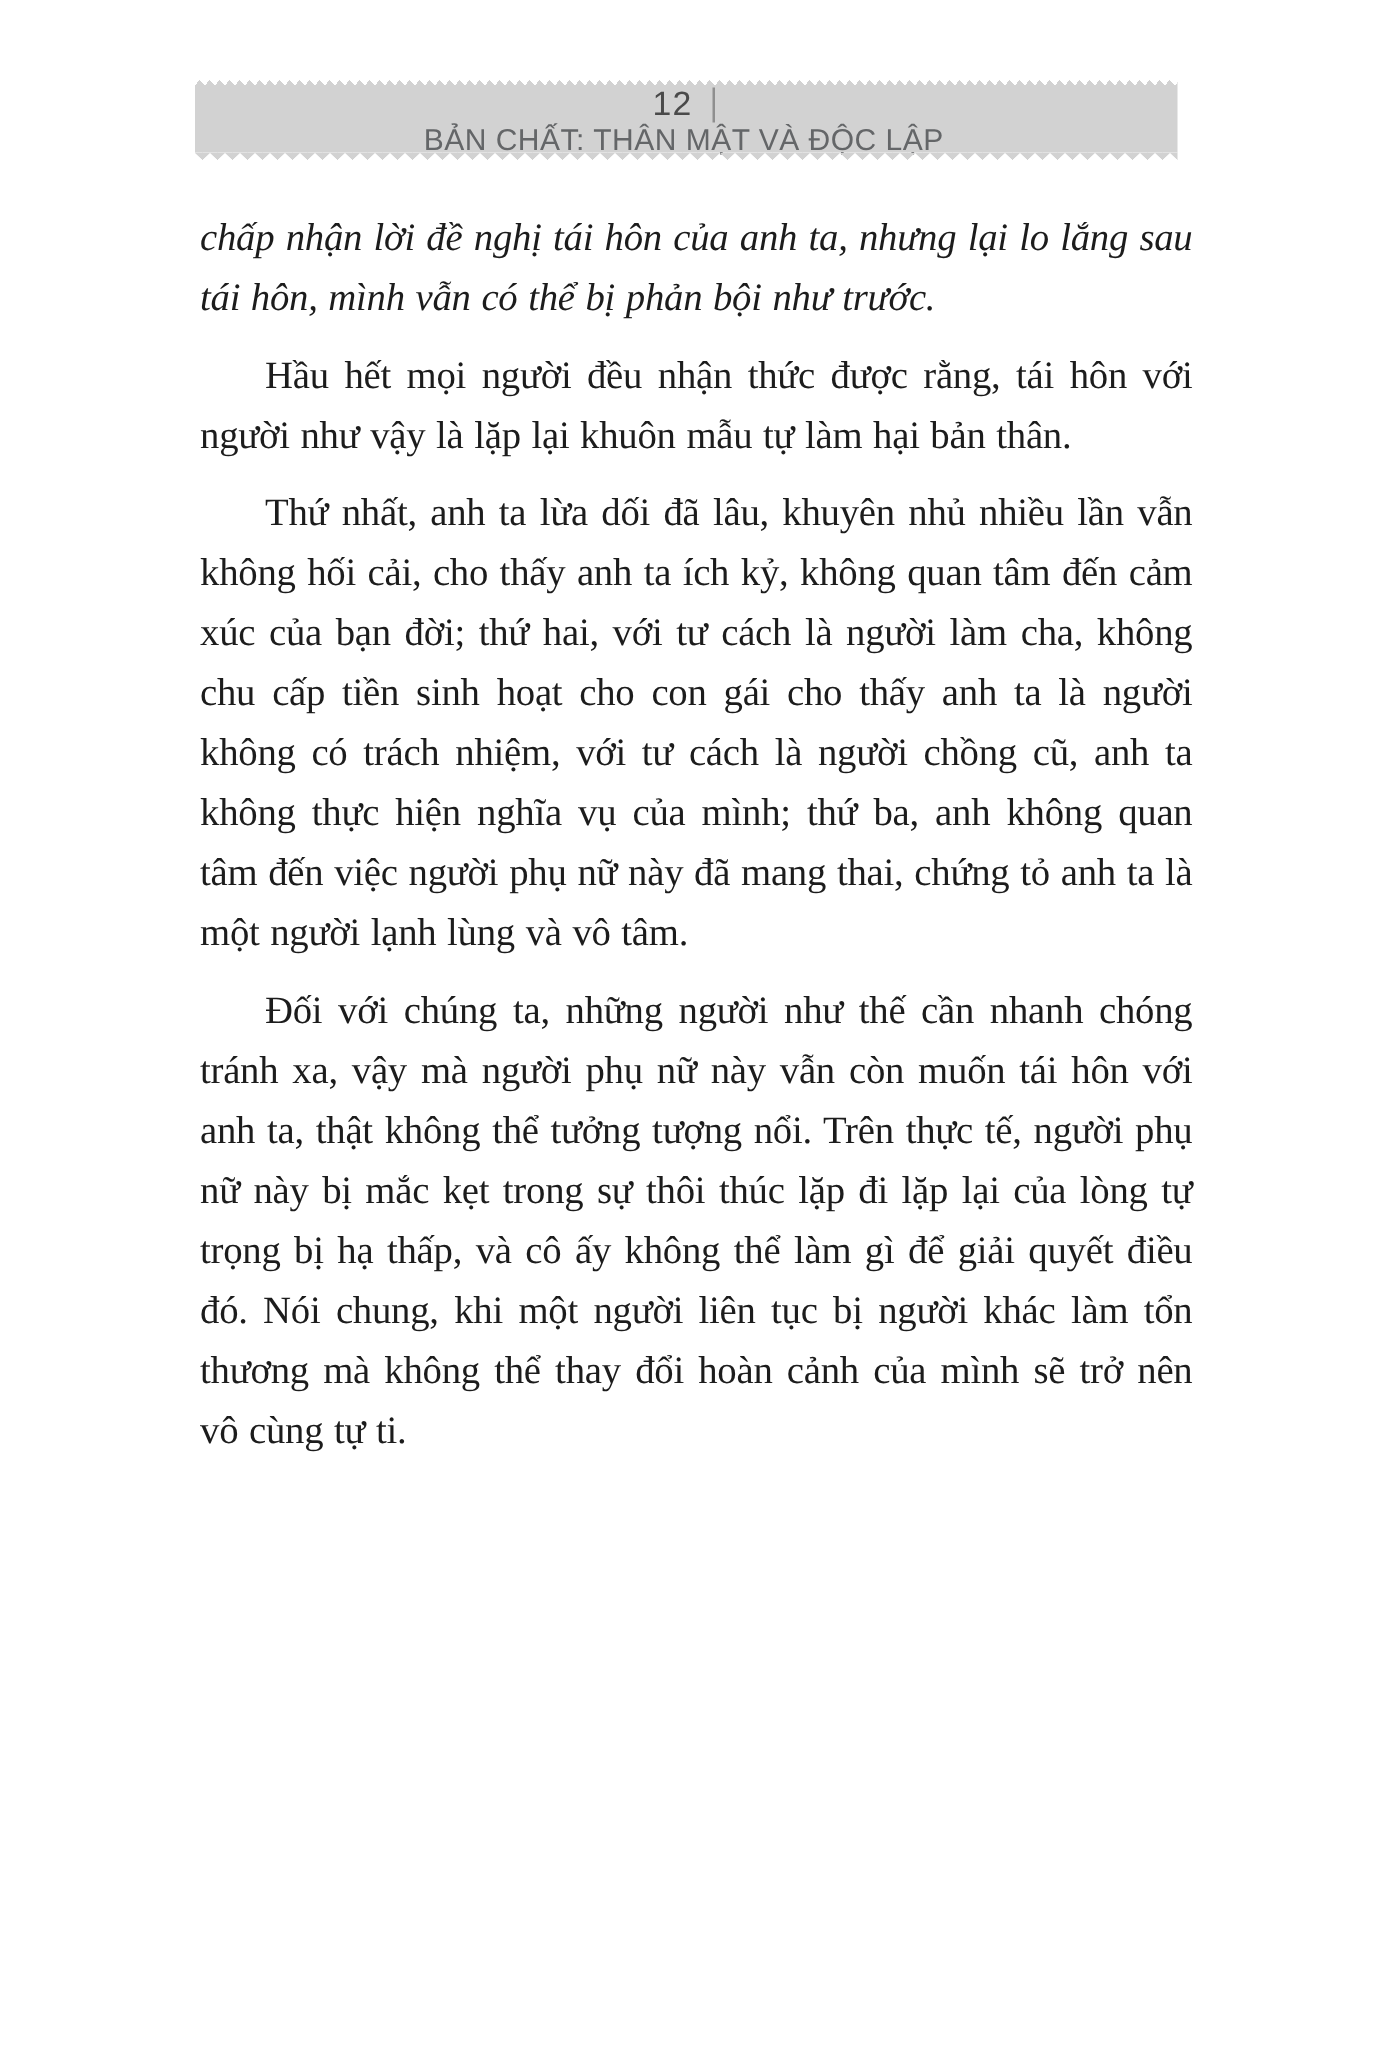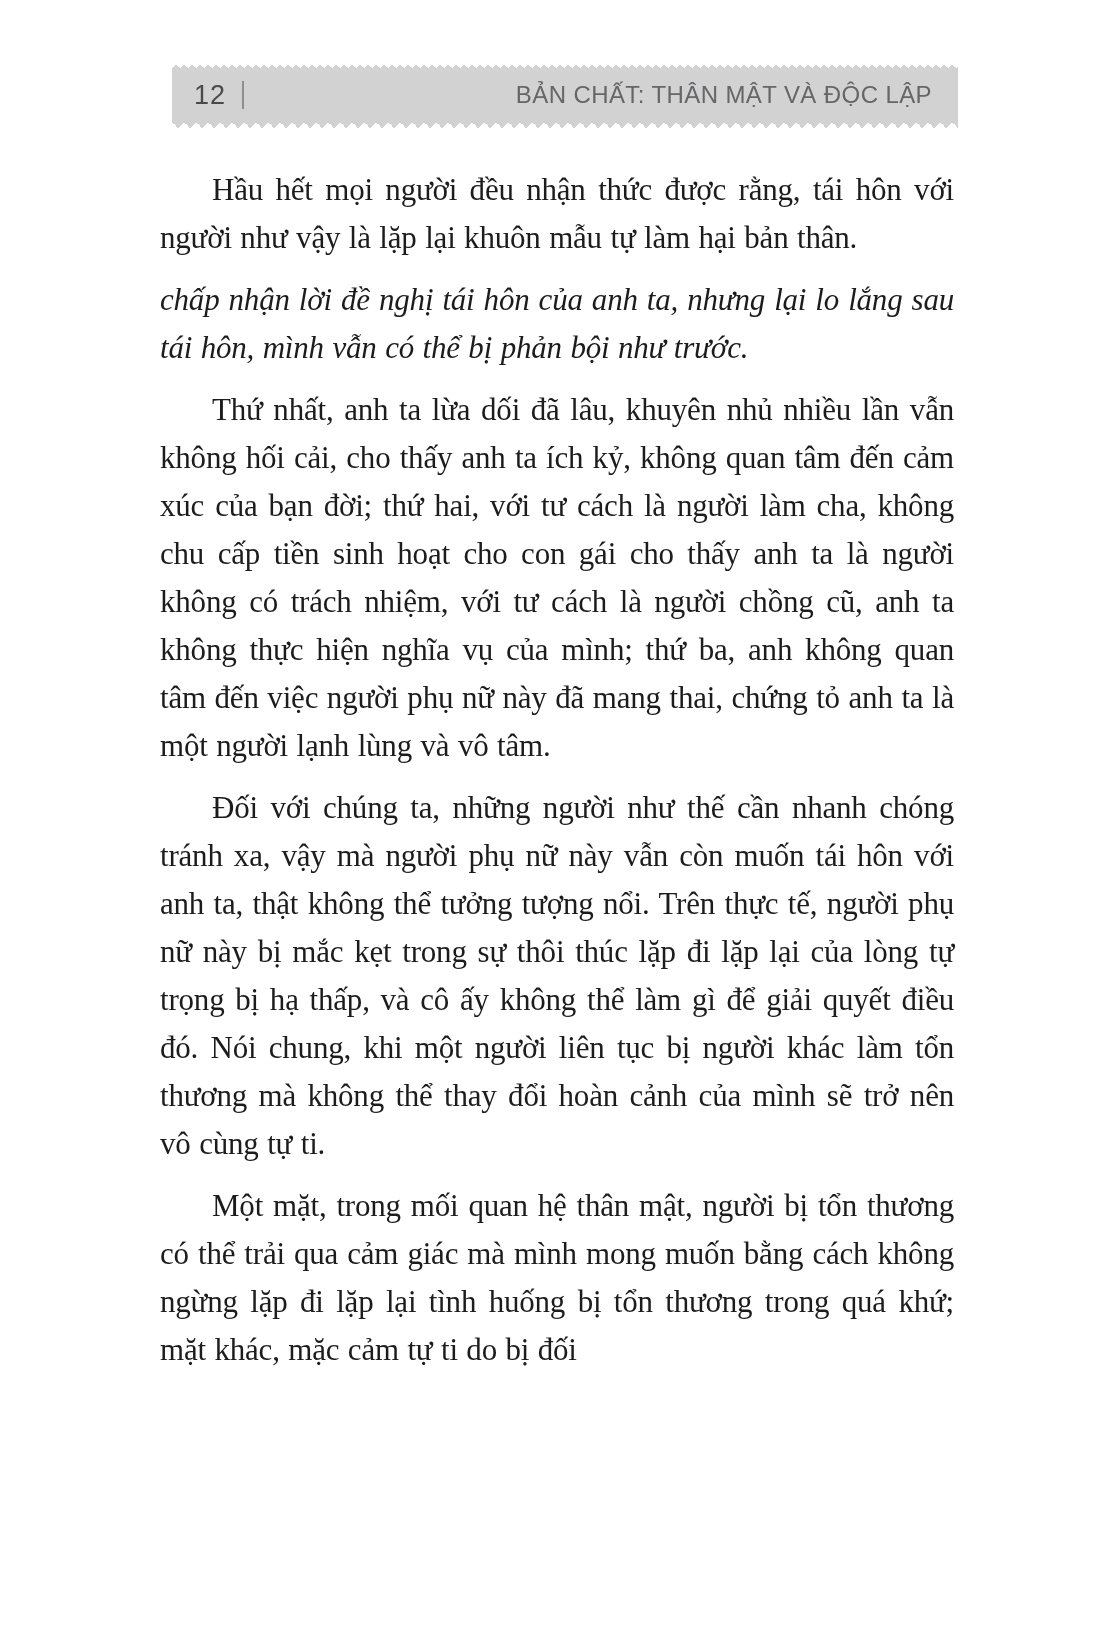--- a/index.html
+++ b/index.html
@@ -13,30 +13,31 @@
     width: 1119px;
     height: 1646px;
     background: var(--page-bg, #ffffff);
     overflow: hidden;
     font-family: "Liberation Serif", serif;
   }
 
   
   .header-bar {
     position: absolute;
-    left: 172px;
+    left: 156px;
     top: 68px;
     width: 786px;
     height: 54px;
     background: var(--header-bar-bg, #d2d2d2);
     display: flex;
     align-items: center;
     justify-content: space-between;
     padding: 0 26px 0 22px;
     font-family: "Liberation Sans", sans-serif;
+    flex-direction: column;
   }
   
   .header-bar::before {
     content: "";
     position: absolute;
     left: 0;
     top: -4px;
     width: 100%;
     height: 4px;
     background: conic-gradient(from 135deg at 50% 0, var(--header-bar-bg, #d2d2d2) 90deg, transparent 0);
@@ -106,20 +107,19 @@
   <div class="header-bar">
     <div class="header-left">
       <span class="page-number">12</span>
       <span class="header-divider"></span>
     </div>
     <span class="running-title">BẢN CHẤT: THÂN MẬT VÀ ĐỘC LẬP</span>
   </div>
 
   <div class="page-body">
 
-  <p class="para indent">Hầu hết mọi người đều nhận thức được rằng, tái hôn với người như vậy là lặp lại khuôn mẫu tự làm hại bản thân.</p>
-      <p class="para italic">chấp nhận lời đề nghị tái hôn của anh ta, nhưng lại lo lắng sau tái hôn, mình vẫn có thể bị phản bội như trước.</p>
+  <p class="para italic">chấp nhận lời đề nghị tái hôn của anh ta, nhưng lại lo lắng sau tái hôn, mình vẫn có thể bị phản bội như trước.</p>
+      <p class="para indent">Hầu hết mọi người đều nhận thức được rằng, tái hôn với người như vậy là lặp lại khuôn mẫu tự làm hại bản thân.</p>
       <p class="para indent">Thứ nhất, anh ta lừa dối đã lâu, khuyên nhủ nhiều lần vẫn không hối cải, cho thấy anh ta ích kỷ, không quan tâm đến cảm xúc của bạn đời; thứ hai, với tư cách là người làm cha, không chu cấp tiền sinh hoạt cho con gái cho thấy anh ta là người không có trách nhiệm, với tư cách là người chồng cũ, anh ta không thực hiện nghĩa vụ của mình; thứ ba, anh không quan tâm đến việc người phụ nữ này đã mang thai, chứng tỏ anh ta là một người lạnh lùng và vô tâm.</p>
       <p class="para indent">Đối với chúng ta, những người như thế cần nhanh chóng tránh xa, vậy mà người phụ nữ này vẫn còn muốn tái hôn với anh ta, thật không thể tưởng tượng nổi. Trên thực tế, người phụ nữ này bị mắc kẹt trong sự thôi thúc lặp đi lặp lại của lòng tự trọng bị hạ thấp, và cô ấy không thể làm gì để giải quyết điều đó. Nói chung, khi một người liên tục bị người khác làm tổn thương mà không thể thay đổi hoàn cảnh của mình sẽ trở nên vô cùng tự ti.</p>
-      <p class="para indent">Một mặt, trong mối quan hệ thân mật, người bị tổn thương có thể trải qua cảm giác mà mình mong muốn bằng cách không ngừng lặp đi lặp lại tình huống bị tổn thương trong quá khứ; mặt khác, mặc cảm tự ti do bị đối</p>
     </div>
 
 </div>
 
 </body></html>

